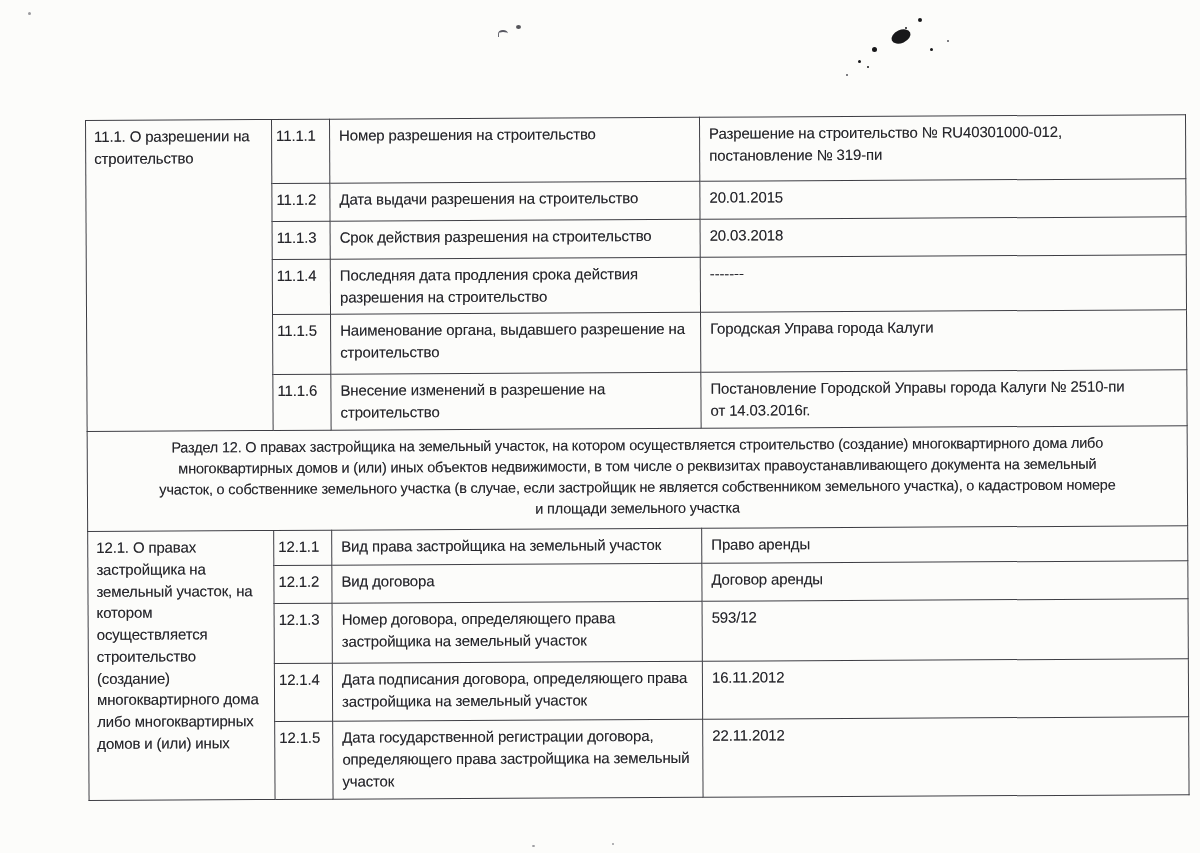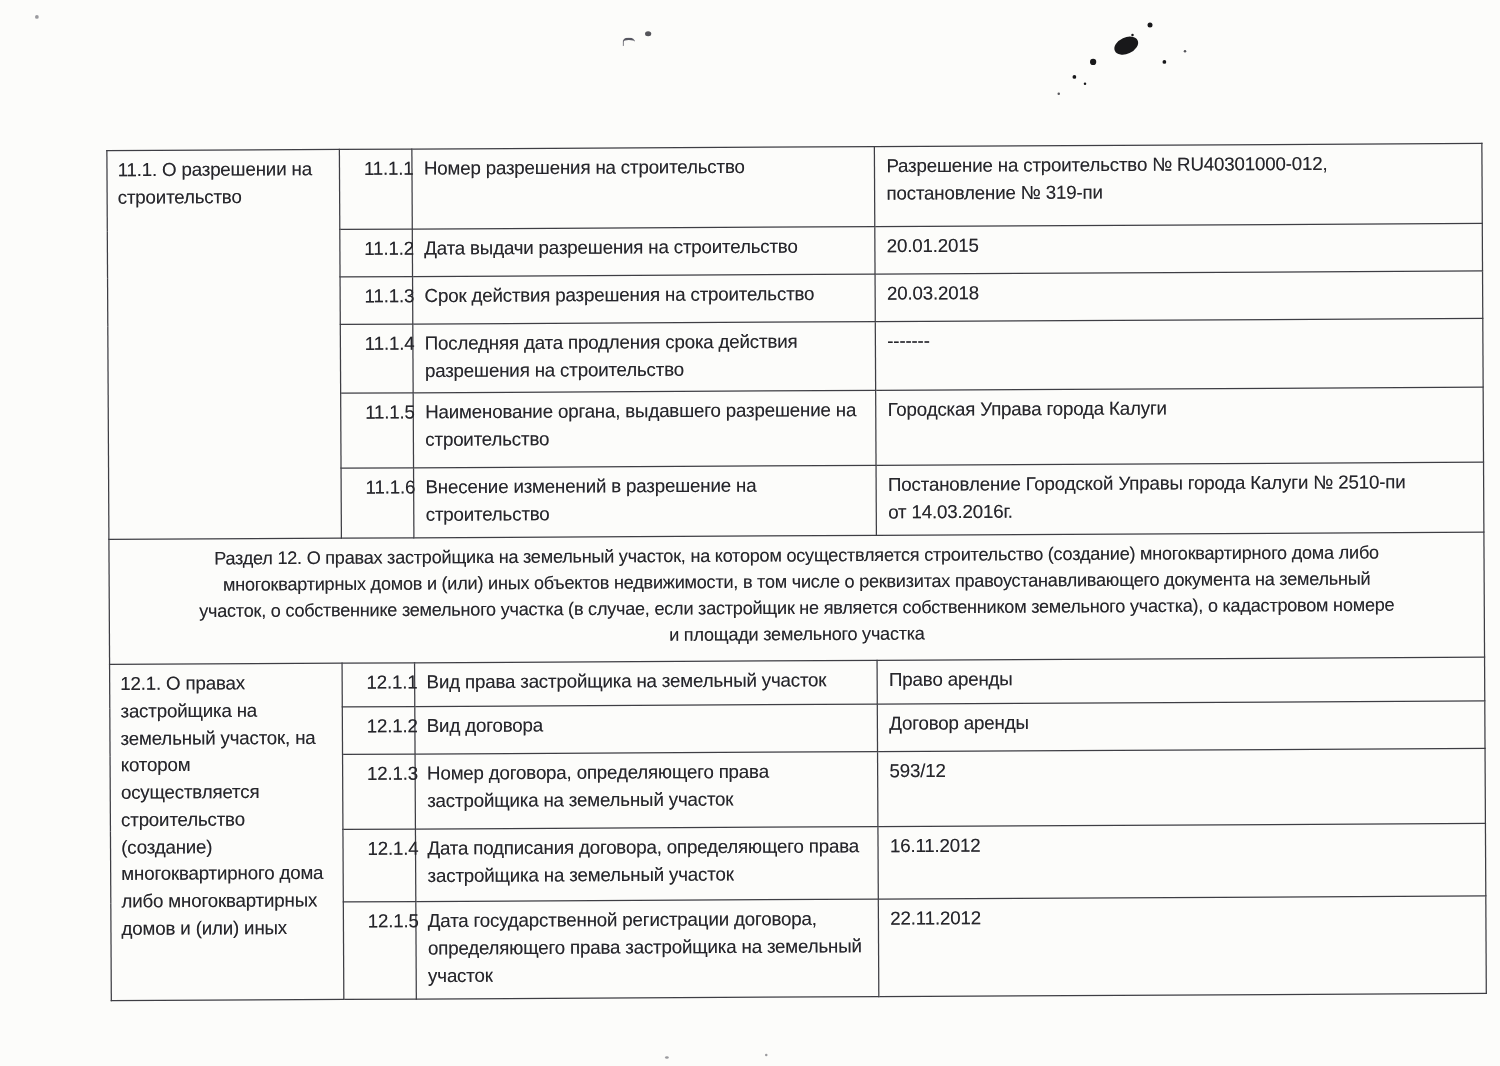--- a/index.html
+++ b/index.html
@@ -26,21 +26,21 @@
   td {
     border:1.5px solid #3e3e44;
     vertical-align:top;
     padding:5px 9px;
     font-size:15px;
     line-height:1.45;
     letter-spacing:-0.15px;
     text-shadow:0 0 0.5px rgba(40,40,48,0.45);
   }
   .c-title { padding:5px 8px; }
-  .c-num   { padding:5px 4px 5px 19px;margin-left:28px; }
+  .c-num   { padding:5px 4px 5px 4px;margin-left:28px; }
   .c-label, .c-value { white-space:pre-line; }
   .c-header {
     text-align:center;
     padding:6px 12px;
     font-size:14.5px;
     letter-spacing:-0.2px;
     line-height:1.45;
     white-space:pre-line;
   }
   

